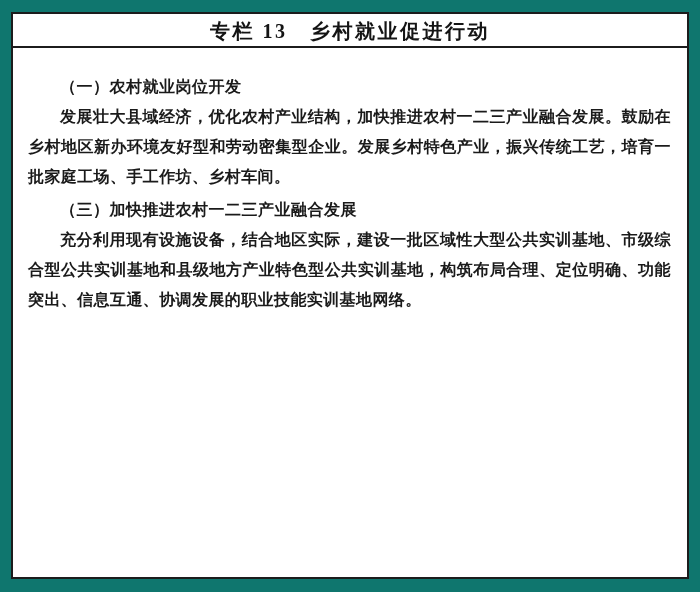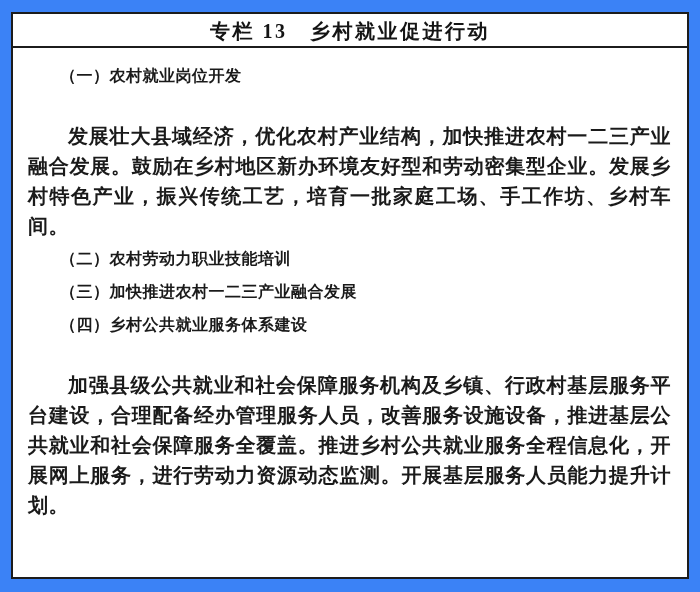--- a/index.html
+++ b/index.html
@@ -7,21 +7,21 @@
     width: 700px;
     height: 592px;
     background: #ffffff;
     font-family: "Liberation Serif", "DejaVu Serif", serif;
     overflow: hidden;
   }
   .page {
     position: relative;
     width: 700px;
     height: 592px;
-    background: #3b82f6;
+    background: #0f766e;
   }
   .panel {
     position: absolute;
     left: 11px;
     top: 12px;
     width: 678px;
     height: 567px;
     border: 2px solid #1c1c1c;
     background: #ffffff;
   }
@@ -30,66 +30,61 @@
     line-height: 34px;
     border-bottom: 2px solid #1c1c1c;
     text-align: center;
     font-weight: bold;
     font-size: 20px;
     letter-spacing: 2.5px;
     color: #141414;
     white-space: nowrap;
   }
   .panel-body {
-    padding: 10px 16px 0 15px;
+    padding: 21px 16px 0 15px;
     color: #1a1a1a;
   }
   .section-heading {
     font-weight: bold;
     font-size: 16px;
     line-height: 30px;
     text-indent: 2em;
     letter-spacing: 0.5px;
     margin-top: 3px;
     white-space: nowrap;
   }
   .section-body {
     font-weight: bold;
-    font-size: 20px;
+    font-size: 16px;
     line-height: 30px;
     text-indent: 2em;
     letter-spacing: 0.4px;
     text-align: justify;
     text-justify: inter-ideograph;
-    margin-top: 30px;
   }
 </style>
 </head>
 <body>
 
 <div class="page">
   <div class="panel">
 
     <div class="panel-title">专栏 13　乡村就业促进行动</div>
 
     <div class="panel-body">
 
       <div class="section">
         <div class="section-heading">（一）农村就业岗位开发</div>
         <div class="section-body">发展壮大县域经济，优化农村产业结构，加快推进农村一二三产业融合发展。鼓励在乡村地区新办环境友好型和劳动密集型企业。发展乡村特色产业，振兴传统工艺，培育一批家庭工场、手工作坊、乡村车间。</div>
       </div>
 
       <div class="section">
-        <div class="section-heading">（二）农村劳动力职业技能培训</div>
       </div>
 
       <div class="section">
         <div class="section-heading">（三）加快推进农村一二三产业融合发展</div>
+        <div class="section-body">充分利用现有设施设备，结合地区实际，建设一批区域性大型公共实训基地、市级综合型公共实训基地和县级地方产业特色型公共实训基地，构筑布局合理、定位明确、功能突出、信息互通、协调发展的职业技能实训基地网络。</div>
       </div>
 
-      <div class="section">
-        <div class="section-heading">（四）乡村公共就业服务体系建设</div>
-        <div class="section-body">加强县级公共就业和社会保障服务机构及乡镇、行政村基层服务平台建设，合理配备经办管理服务人员，改善服务设施设备，推进基层公共就业和社会保障服务全覆盖。推进乡村公共就业服务全程信息化，开展网上服务，进行劳动力资源动态监测。开展基层服务人员能力提升计划。</div>
-      </div>
 
     </div>
   </div>
 </div>
 
 </body></html>

